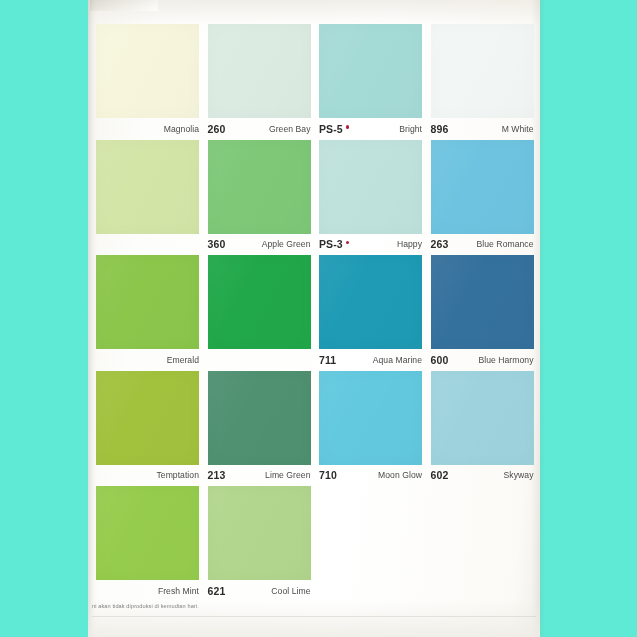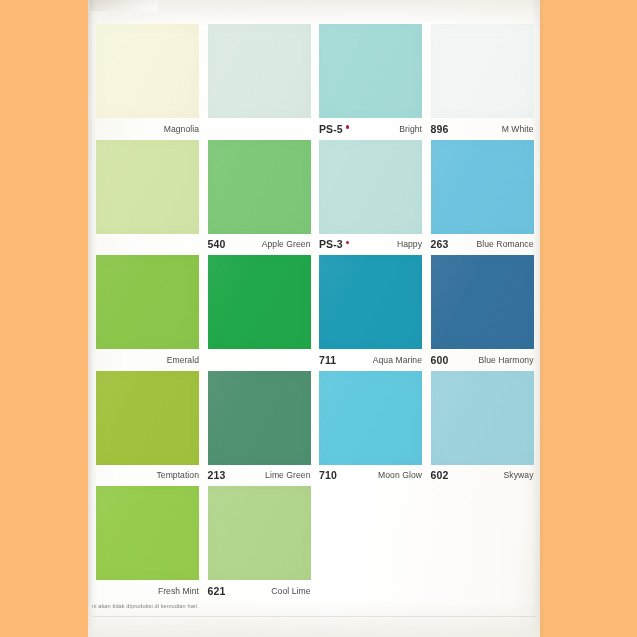--- a/index.html
+++ b/index.html
@@ -14,21 +14,21 @@
     background: #ffffff;
     font-family: "Liberation Sans", sans-serif;
     -webkit-font-smoothing: antialiased;
   }
 
   
   #scan-area {
     position: relative;
     width: 637px;
     height: 637px;
-    background: #fdba74;
+    background: #5eead4;
   }
 
   
   #paper-sheet {
     position: absolute;
     left: 88px;
     top: 0px;
     width: 452px;
     height: 637px;
     background: linear-gradient(95deg, #f7f6f1 0%, #fdfdfb 14%, #ffffff 60%, #fbfaf6 94%, #f1efe9 100%);
@@ -198,20 +198,24 @@
     <div class="swatch-row">
       <div class="swatch-cell col0">
         <div class="swatch-chip" style="background: rgb(247, 246, 221);"></div>
         <div class="swatch-label-row">
 
           <span class="swatch-name">Magnolia</span>
         </div>
       </div>
       <div class="swatch-cell col1">
         <div class="swatch-chip" style="background: rgb(220, 235, 225);"></div>
+        <div class="swatch-label-row">
+          <span class="swatch-code">260</span>
+          <span class="swatch-name">Green Bay</span>
+        </div>
       </div>
       <div class="swatch-cell col2">
         <div class="swatch-chip" style="background: rgb(165, 219, 215);"></div>
         <div class="swatch-label-row">
           <span class="swatch-code">PS-5<span class="discontinued-dot" style="background: rgb(176, 31, 58);"></span></span>
           <span class="swatch-name">Bright</span>
         </div>
       </div>
       <div class="swatch-cell col3">
         <div class="swatch-chip" style="background: rgb(242, 247, 245);"></div>
@@ -222,21 +226,21 @@
       </div>
     </div>
 
     <div class="swatch-row">
       <div class="swatch-cell col0">
         <div class="swatch-chip" style="background: rgb(212, 229, 168);"></div>
       </div>
       <div class="swatch-cell col1">
         <div class="swatch-chip" style="background: rgb(126, 200, 120);"></div>
         <div class="swatch-label-row">
-          <span class="swatch-code">540</span>
+          <span class="swatch-code">360</span>
           <span class="swatch-name">Apple Green</span>
         </div>
       </div>
       <div class="swatch-cell col2">
         <div class="swatch-chip" style="background: rgb(191, 226, 220);"></div>
         <div class="swatch-label-row">
           <span class="swatch-code">PS-3<span class="discontinued-dot" style="background: rgb(176, 31, 58);"></span></span>
           <span class="swatch-name">Happy</span>
         </div>
       </div>

